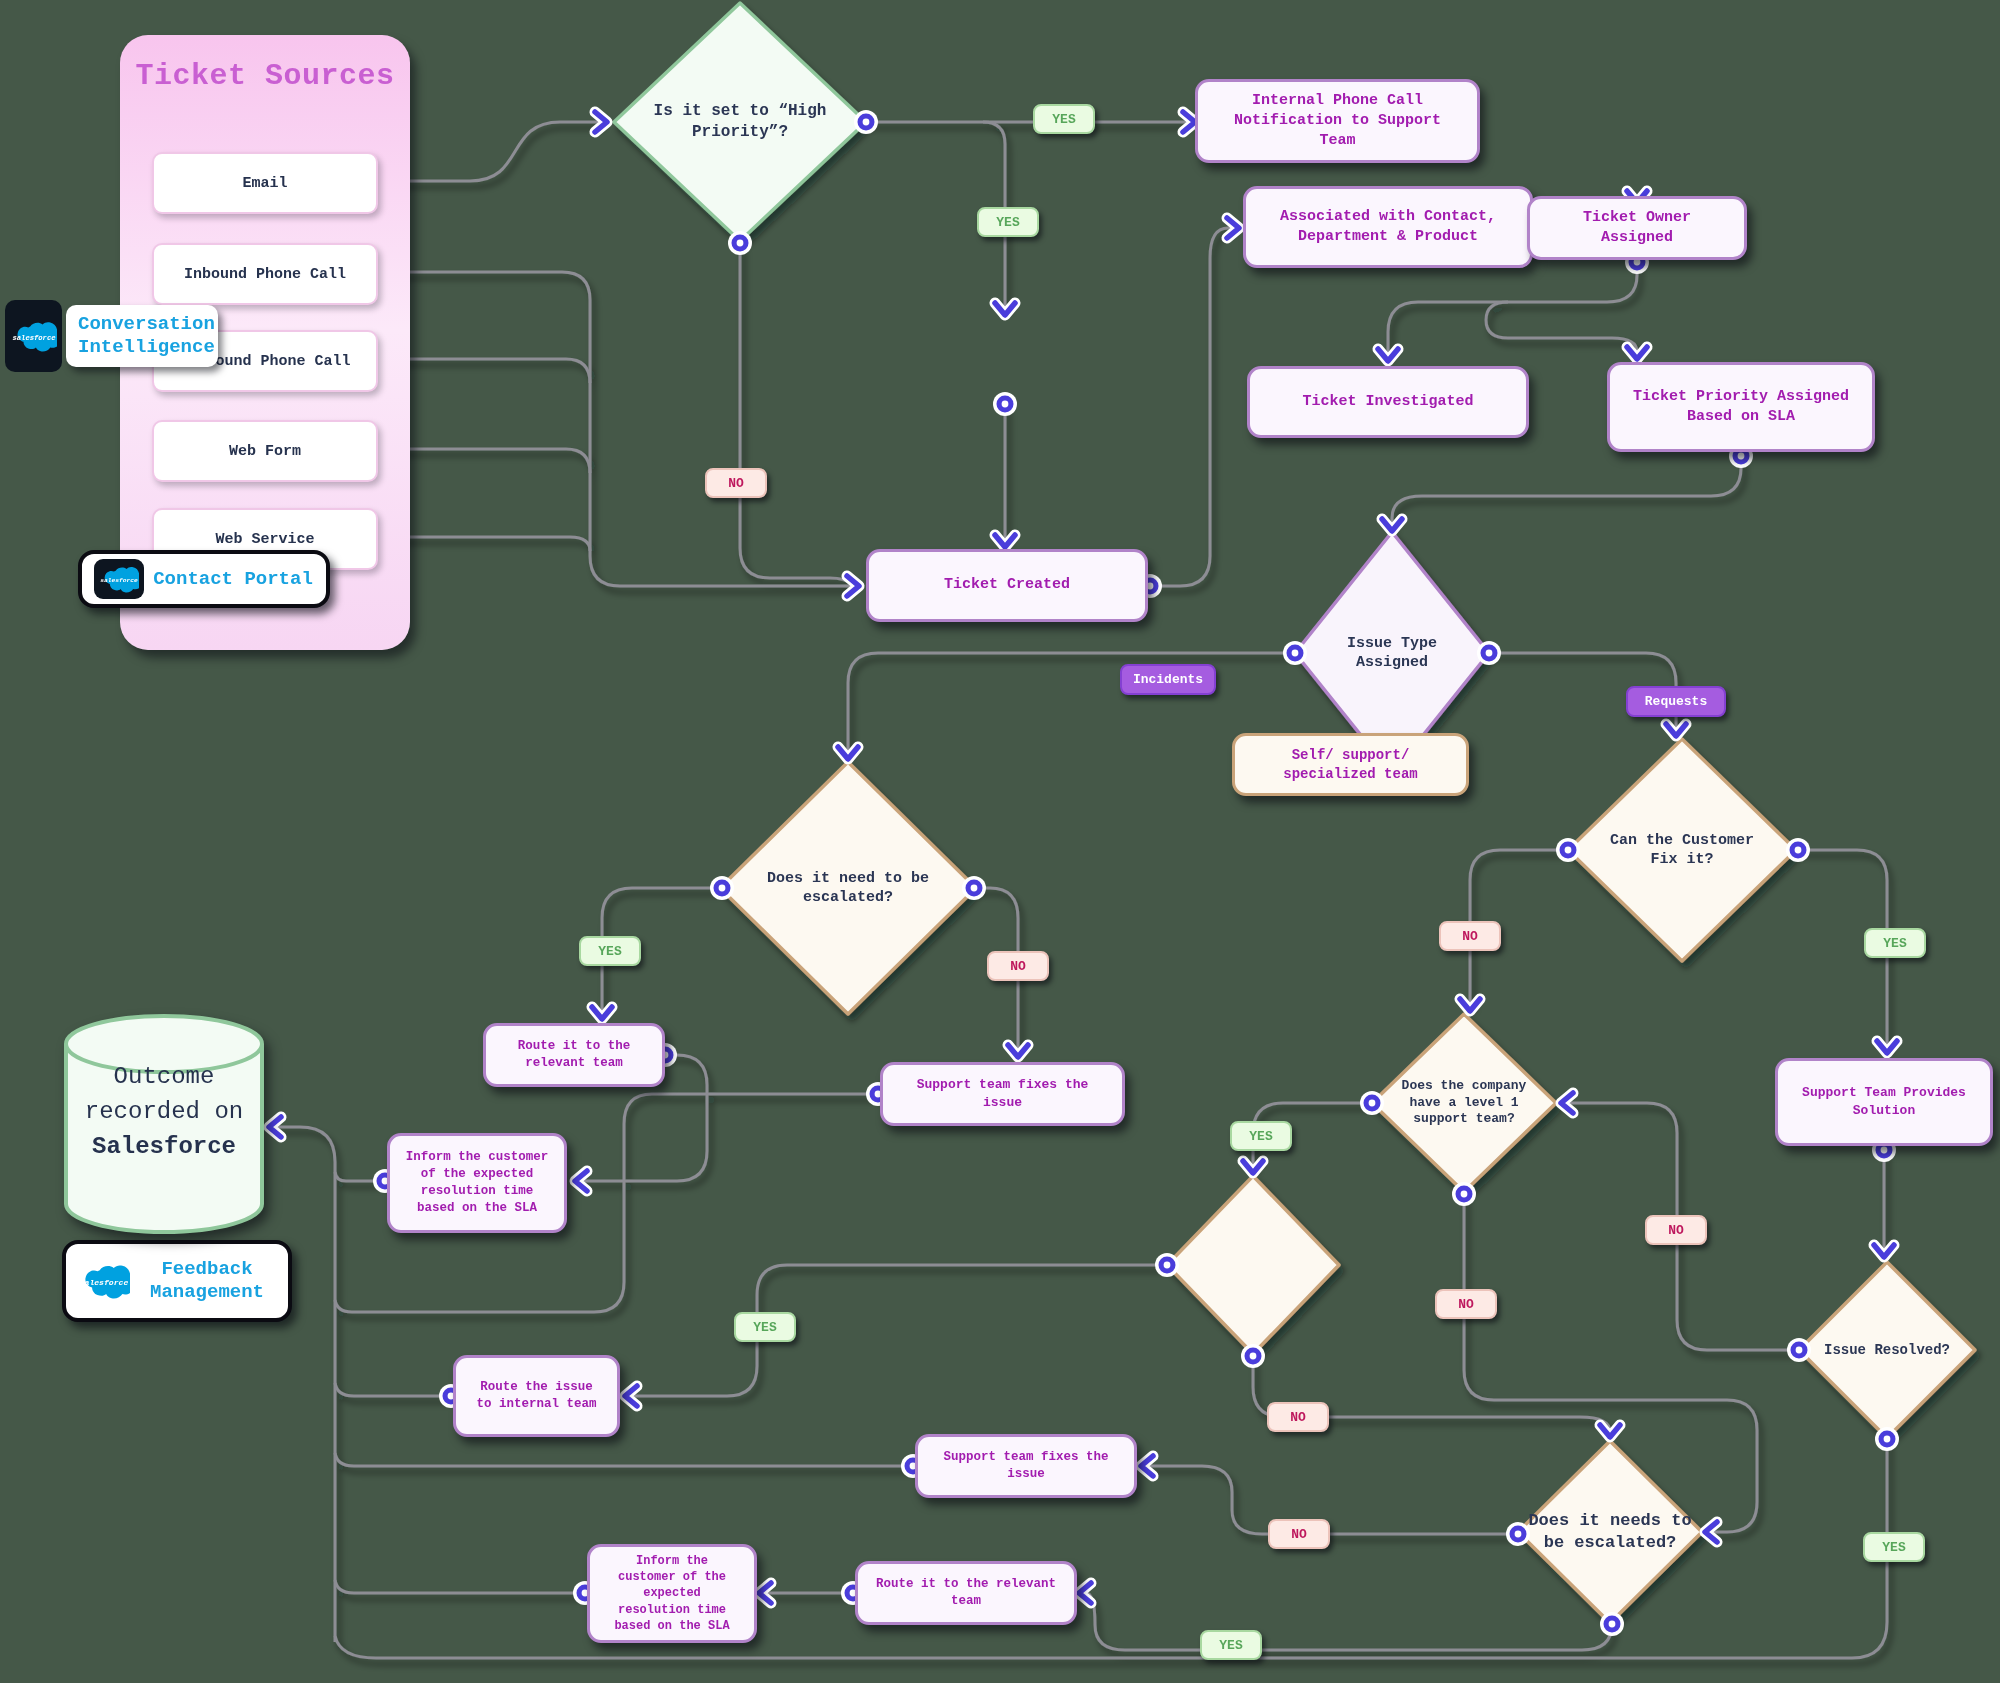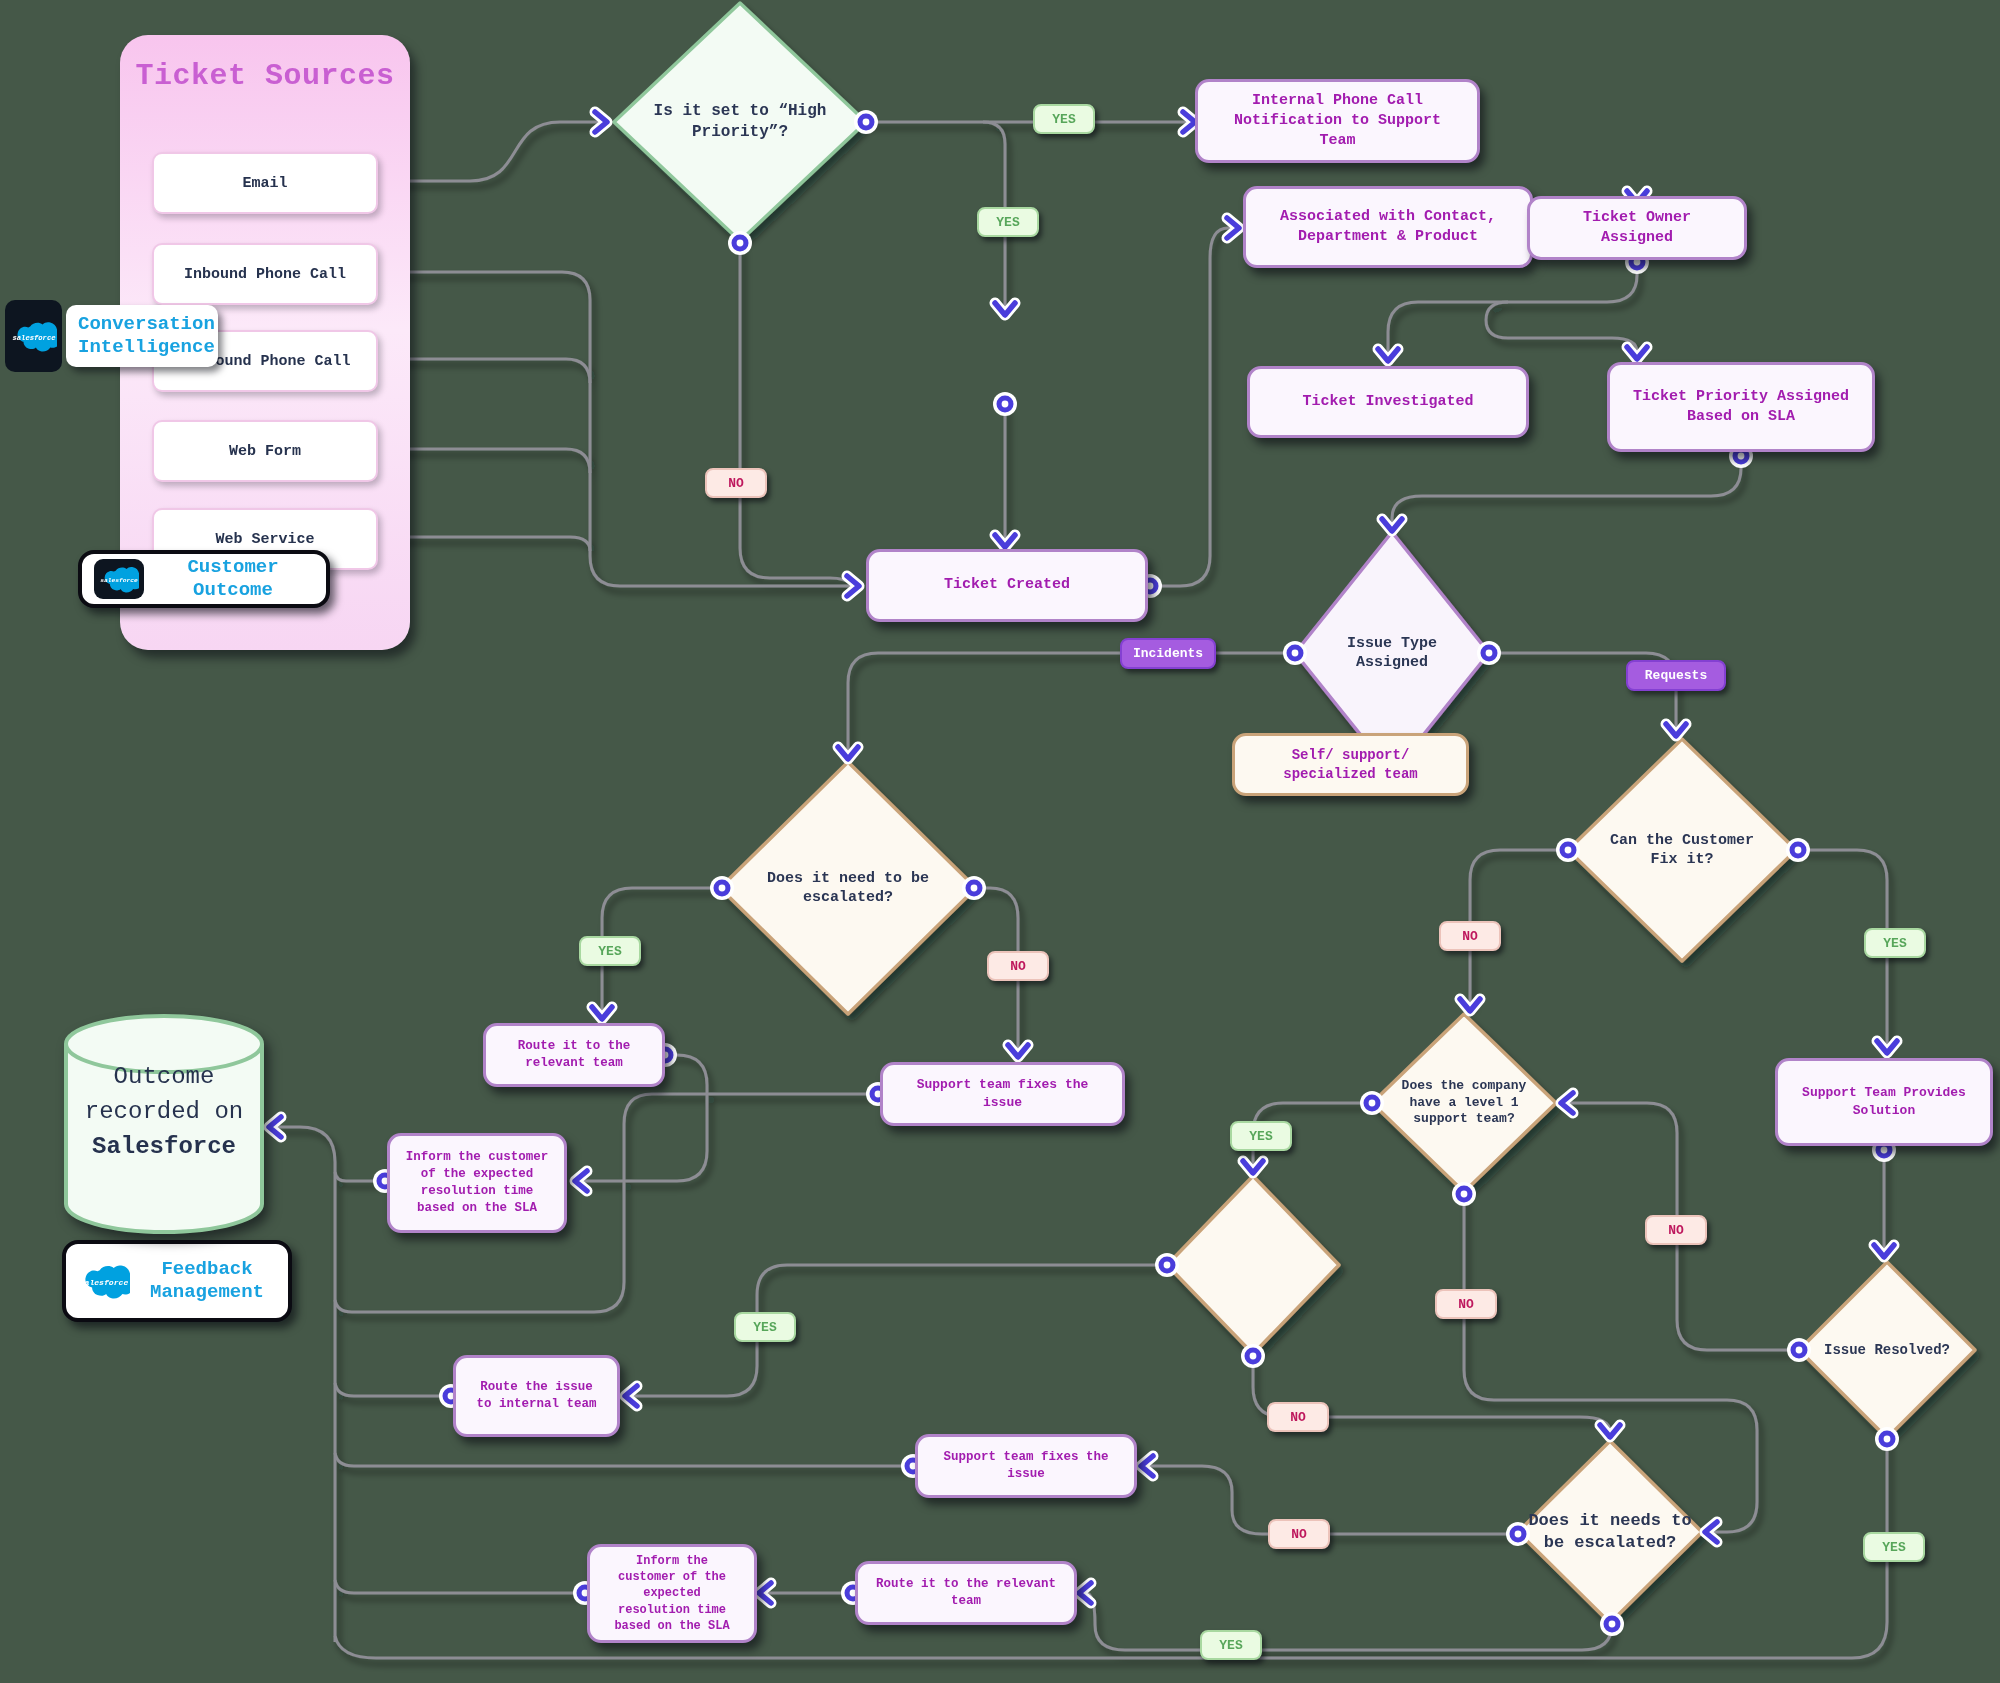--- a/index.html
+++ b/index.html
@@ -14,21 +14,21 @@
   .cream{background:#fdf9f1;border-color:#c9a379;}
   .dlab{position:absolute;display:flex;align-items:center;justify-content:center;text-align:center;
         font-weight:600;color:#2b3654;line-height:1.3;pointer-events:none;}
   .pill{position:absolute;box-sizing:border-box;width:62px;height:30px;border-radius:8px;
         display:flex;align-items:center;justify-content:center;font-size:13px;font-weight:700;
         box-shadow:3px 4px 5px rgba(5,8,15,.55);}
   .yes{background:#eafbe2;border:2px solid #a8d8a0;color:#57a65a;margin-left:8px;}
   .no{background:#fdeae5;border:2px solid #ecc3ba;color:#be185d;}
   .ptag{position:absolute;box-sizing:border-box;height:31px;border-radius:8px;background:#a55ce0;
         border:2px solid #8440d2;color:#fff;display:flex;align-items:center;justify-content:center;
-        font-size:13px;font-weight:600;box-shadow:3px 4px 5px rgba(5,8,15,.55);}
+        font-size:13px;font-weight:600;box-shadow:3px 4px 5px rgba(5,8,15,.55);margin-top:26px;}
   
   .panel{position:absolute;left:120px;top:35px;width:290px;height:615px;border-radius:28px;
          background:linear-gradient(180deg,#f8c5ee 0%,#fce9f9 48%,#f7d6f3 100%);
          box-shadow:6px 8px 10px rgba(5,8,15,.5);}
   .panel-title{position:absolute;left:0;top:24px;width:100%;text-align:center;
          font-size:30px;font-weight:800;color:#c95fd2;letter-spacing:.5px;}
   .src{position:absolute;left:152px;width:222px;height:58px;background:#fff;border:2px solid #f0c7e7;
          border-radius:10px;display:flex;align-items:center;justify-content:center;font-size:15px;
          font-weight:600;color:#26324e;box-shadow:3px 4px 6px rgba(10,10,25,.25);}
   
@@ -205,21 +205,21 @@
     <div class="blab" style="width:128px">Conversation Intelligence</div>
   </div>
 
   <div class="badge badge-outline" style="left:78px;top:550px;width:252px;height:58px">
     <div style="width:50px;height:40px;background:#0d1520;border-radius:9px;display:flex;align-items:center;justify-content:center;flex:none">
       <svg width="40" height="30" viewBox="0 0 48 34">
           <path d="M20 7c3-4 9-5 13-2 2-2 5-3 8-2 5 1 8 6 7 11 4 2 5 8 2 12-2 3-6 4-9 3-2 3-6 5-10 4-3-1-4-2-5-4-2 2-5 2-8 1-3-1-5-4-5-7-4-1-7-5-6-9 1-5 6-8 11-6z" fill="#00a1e0"></path>
           <text x="24" y="21" font-size="7.5" fill="#fff" text-anchor="middle" font-style="italic" font-weight="bold">salesforce</text>
         </svg>
     </div>
-    <div class="btxt" style="flex:1">Customer Outcome</div>
+    <div class="btxt" style="flex:1">Contact Portal</div>
   </div>
 
   <div class="badge badge-outline" style="left:62px;top:1240px;width:230px;height:82px">
     <svg width="52" height="38" viewBox="0 0 48 34">
         <path d="M20 7c3-4 9-5 13-2 2-2 5-3 8-2 5 1 8 6 7 11 4 2 5 8 2 12-2 3-6 4-9 3-2 3-6 5-10 4-3-1-4-2-5-4-2 2-5 2-8 1-3-1-5-4-5-7-4-1-7-5-6-9 1-5 6-8 11-6z" fill="#00a1e0"></path>
         <text x="24" y="21" font-size="7.5" fill="#fff" text-anchor="middle" font-style="italic" font-weight="bold">salesforce</text>
       </svg>
     <div class="btxt" style="flex:1">Feedback Management</div>
   </div>
 

